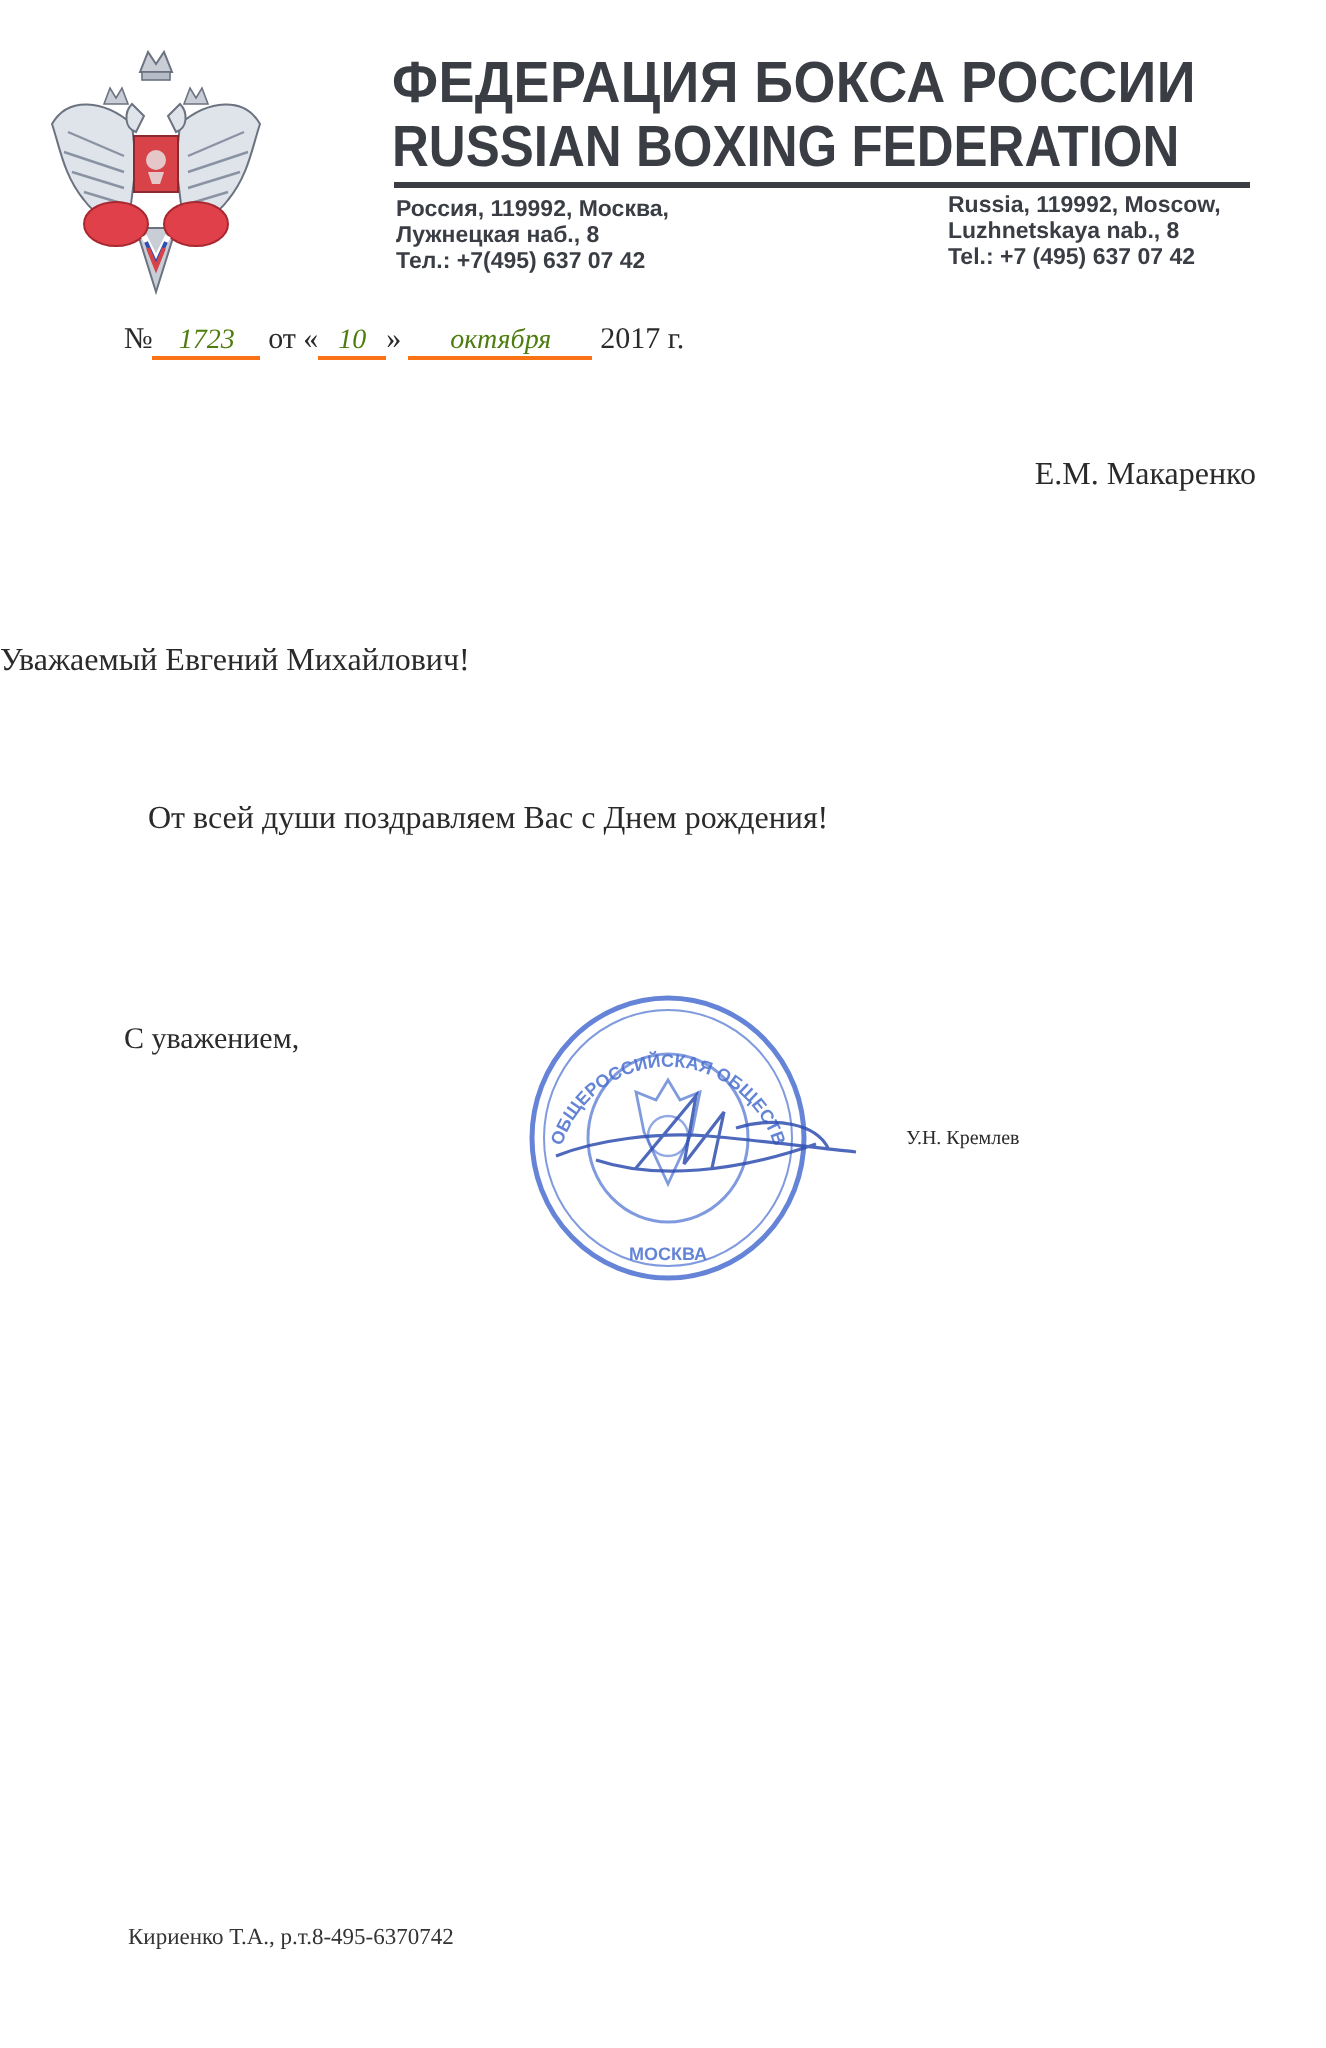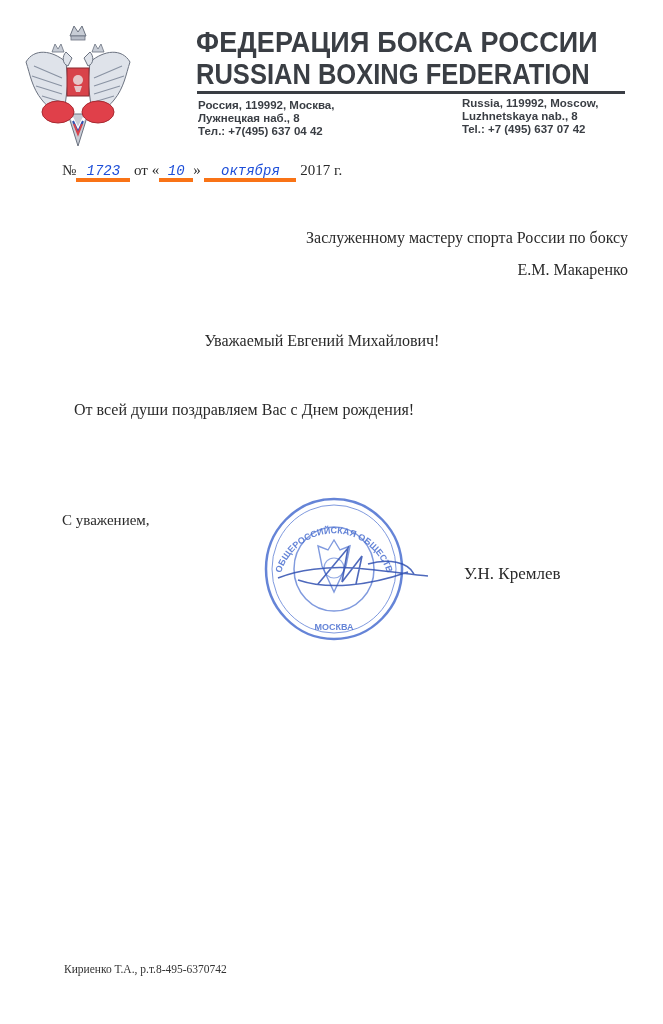--- a/index.html
+++ b/index.html
@@ -19,34 +19,34 @@
     left: 196px; top: 58px; font-family: "Liberation Sans", sans-serif;
     font-size: 29px; color: #3a3e44; white-space: nowrap;
     transform: scaleX(0.88); transform-origin: left top; font-weight: bold;
   }
   .rule { left: 197px; top: 91px; width: 428px; height: 3px; background: #3a3e44; }
   .addr {
     font-family: "Liberation Sans", sans-serif; font-size: 11.5px; font-weight: bold;
     color: #3a3e44; line-height: 13px; white-space: nowrap;
   }
   .addr-ru { left: 198px; top: 99px; }
-  .addr-en { left: 462px; top: 97px; }
+  .addr-en { left: 474px; top: 97px; }
   .ref-line { left: 62px; top: 162px; font-size: 15px; white-space: nowrap; }
   .ref-line .fill {
-    display: inline-block; border-bottom: 4px solid #f97316; text-align: center;
-    font-family: Liberation Mono, monospace; font-style: italic; color: #1d4ed8; font-size: 14px;
+    display: inline-block; border-bottom: 2px solid #f97316; text-align: center;
+    font-family: Liberation Serif, serif; font-style: italic; color: #4d7c0f; font-size: 14px;
     line-height: 14px;
   }
   .recipient { right: 35px; top: 222px; font-size: 16px; text-align: right; line-height: 32px; }
-  .salutation { left: 0; width: 644px; top: 332px; text-align: center; font-size: 16px; }
+  .salutation { left: 0; width: 644px; top: 322px; font-size: 16px; }
   .body-text { left: 62px; top: 386px; width: 590px; font-size: 16px; line-height: 23px; }
   .body-text p { margin: 12px; }
   .body-text p + p { margin-top: 8px; }
   .closing { left: 62px; top: 506px; font-size: 15px; line-height: 29px; }
-  .signer { left: 464px; top: 564px; font-size: 17px; }
+  .signer { left: 453px; top: 564px; font-size: 10px; }
   .stamp { left: 258px; top: 496px; width: 172px; height: 146px; }
   .executor { left: 64px; top: 957px; font-size: 11.5px; line-height: 25px; color: #333; }
 </style>
 </head>
 <body>
 
 <div class="abs logo">
   <svg viewBox="0 0 112 126" width="112" height="126">
 
     <path d="M48 14 L52 4 L56 10 L60 4 L64 14 Z" fill="#c8cdd6" stroke="#6b7280" stroke-width="1"></path>
@@ -78,37 +78,36 @@
   </svg>
 </div>
 
 <div class="abs org-ru">ФЕДЕРАЦИЯ БОКСА РОССИИ</div>
 <div class="abs org-en">RUSSIAN BOXING FEDERATION</div>
 <div class="abs rule"></div>
 
 <div class="abs addr addr-ru">
   <div>Россия, 119992, Москва,</div>
   <div>Лужнецкая наб., 8</div>
-  <div>Тел.: +7(495) 637 04 42</div>
+  <div>Тел.: +7(495) 637 07 42</div>
 </div>
 <div class="abs addr addr-en">
   <div>Russia, 119992, Moscow,</div>
   <div>Luzhnetskaya nab., 8</div>
   <div>Tel.: +7 (495) 637 07 42</div>
 </div>
 
 <div class="abs ref-line">
   <span>№</span><span class="fill" style="width:54px">1723</span>
   <span>от «</span><span class="fill" style="width:34px">10</span><span>»</span>
   <span class="fill" style="width:92px">октября</span>
   <span>2017 г.</span>
 </div>
 
 <div class="abs recipient">
-  <div>Заслуженному мастеру спорта России по боксу</div>
   <div>Е.М. Макаренко</div>
 </div>
 
 <div class="abs salutation">Уважаемый Евгений Михайлович!</div>
 
 <div class="abs body-text">
   <p>От всей души поздравляем Вас с Днем рождения!</p>
 </div>
 
 <div class="abs stamp">

